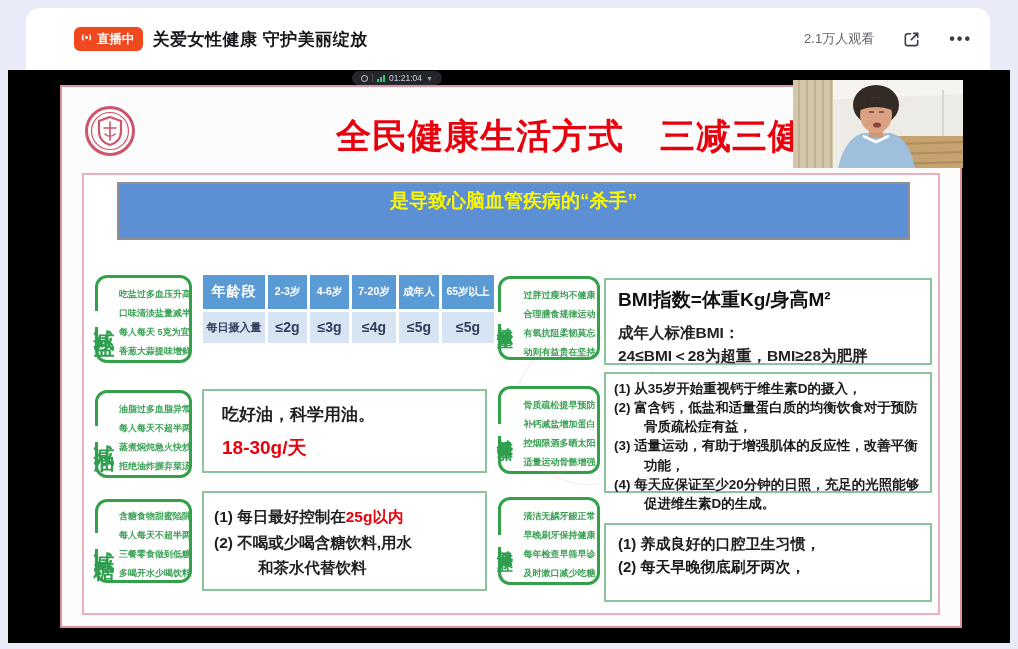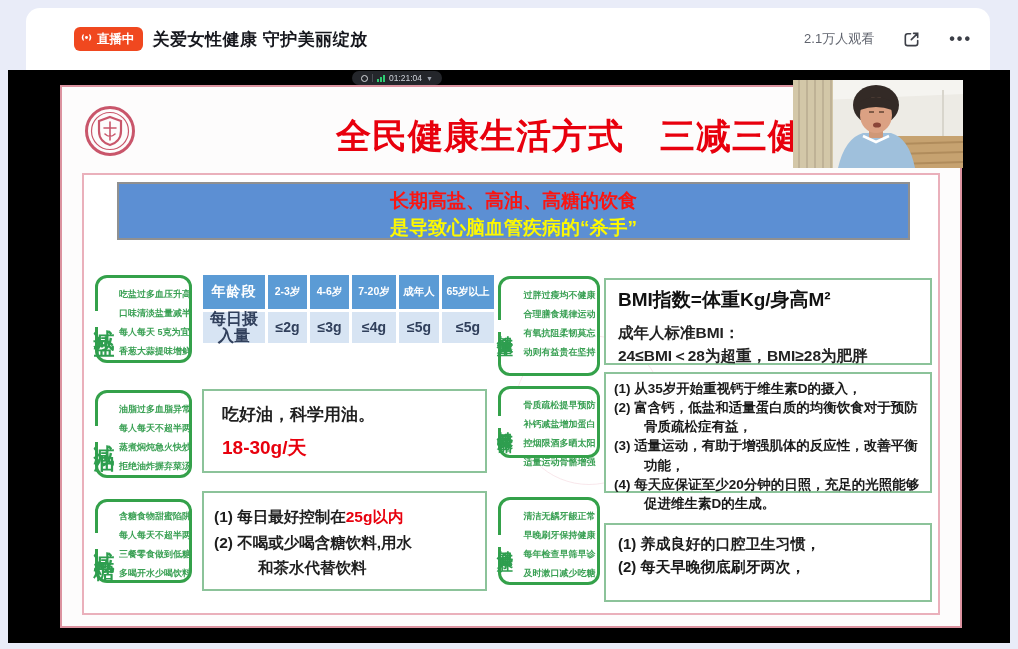--- a/index.html
+++ b/index.html
@@ -68,21 +68,21 @@
   .content-box { position:absolute; background:#fff; border:2px solid #8cc39a; }
 
   
   .salt-table { position:absolute; left:119px; top:100px; display:grid;
     grid-template-columns:62px 39px 39px 44px 40px 52px; gap:3px; }
   .salt-table .th { background:#5b9bd5; color:#fff; font-weight:bold; font-size:10.5px;
     height:34px; display:flex; align-items:center; justify-content:center; text-align:center; line-height:1.1; padding:0 2px; }
   .salt-table .th.first { font-size:14px; letter-spacing:1px; }
   .salt-table .td { background:#d7e4f3; color:#31405c; font-weight:bold; font-size:14px;
     height:31px; display:flex; align-items:center; justify-content:center; text-align:center; line-height:1.05; }
-  .salt-table .td.first { font-size:16px; }
+  .salt-table .td.first { font-size:11px; }
 
   .oil-box { left:118px; top:214px; width:285px; height:84px; padding:12px 0 0 18px; }
   .oil-l1 { font-size:17px; font-weight:bold; color:#1f1f1f; }
   .oil-l2 { font-size:19px; font-weight:bold; color:#e8000d; margin-top:9px; }
 
   .sugar-box { left:118px; top:316px; width:285px; height:100px; padding:11px 6px 0 10px; }
   .sugar-box div { font-size:15.5px; font-weight:bold; color:#1f1f1f; line-height:1.65; }
   .sugar-box .ind { padding-left:44px; }
   .hl-red { color:#e8000d; }
 
@@ -156,21 +156,20 @@
           </svg>
         </span>
       </div>
       <div class="slide-title">全民健康生活方式　三减三健</div>
     </div>
 
     <div class="inner-box">
       <div class="watermark"></div>
 
       <div class="banner">
-        <div class="banner-l1">长期高盐、高油、高糖的饮食</div>
         <div class="banner-l2">是导致心脑血管疾病的“杀手”</div>
       </div>
 
       <div class="tag-box" style="left:11px; top:100px; width:97px; height:88px;">
         <span class="tag-title two">减盐</span>
         <div class="tag-lines">
           <div>吃盐过多血压升高</div>
           <div>口味清淡盐量减半</div>
           <div>每人每天 5克为宜</div>
           <div>香葱大蒜提味增鲜</div>
@@ -190,31 +189,31 @@
       <div class="tag-box" style="left:11px; top:324px; width:97px; height:84px;">
         <span class="tag-title two">减糖</span>
         <div class="tag-lines" style="padding-top:5px;">
           <div>含糖食物甜蜜陷阱</div>
           <div>每人每天不超半两</div>
           <div>三餐零食做到低糖</div>
           <div>多喝开水少喝饮料</div>
         </div>
       </div>
 
-      <div class="tag-box" style="left:414px; top:101px; width:102px; height:100px;">
+      <div class="tag-box" style="left:414px; top:101px; width:102px; height:84px;">
         <span class="tag-title four">健康体重</span>
         <div class="tag-lines">
           <div>过胖过瘦均不健康</div>
           <div>合理膳食规律运动</div>
           <div>有氧抗阻柔韧莫忘</div>
           <div>动则有益贵在坚持</div>
         </div>
       </div>
 
-      <div class="tag-box" style="left:414px; top:211px; width:102px; height:72px;">
+      <div class="tag-box" style="left:414px; top:211px; width:102px; height:88px;">
         <span class="tag-title four">健康骨骼</span>
         <div class="tag-lines">
           <div>骨质疏松提早预防</div>
           <div>补钙减盐增加蛋白</div>
           <div>控烟限酒多晒太阳</div>
           <div>适量运动骨骼增强</div>
         </div>
       </div>
 
       <div class="tag-box" style="left:414px; top:322px; width:102px; height:88px;">

